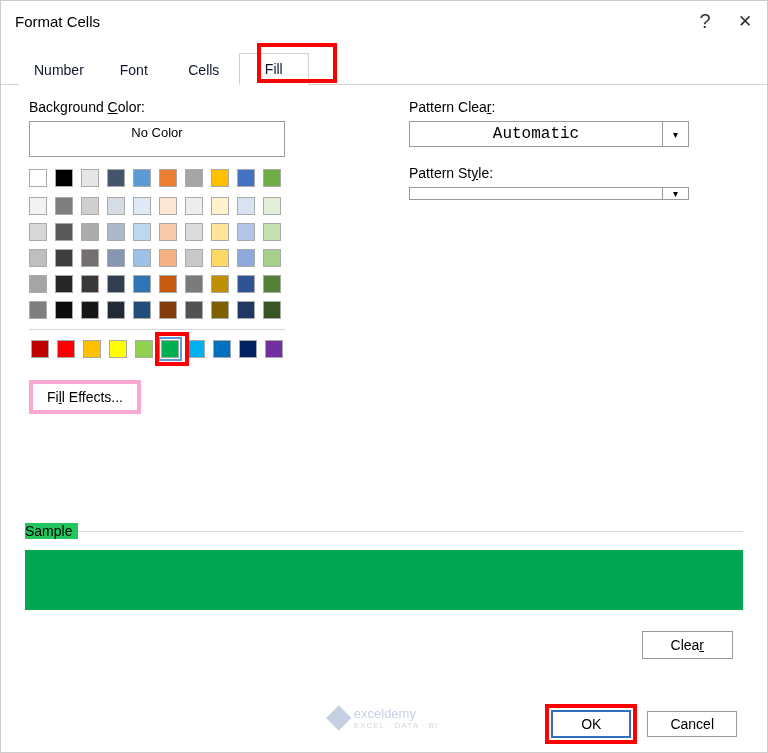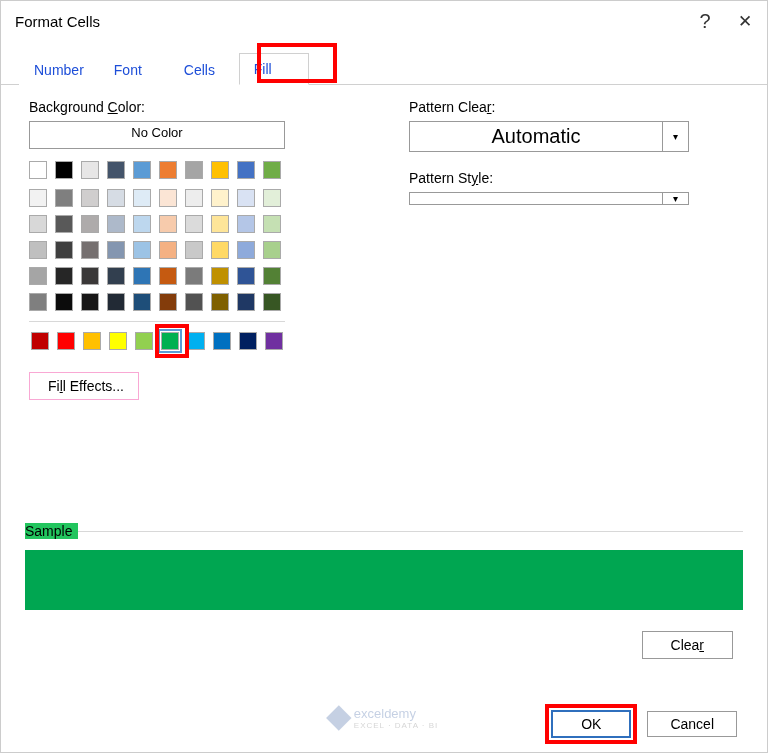--- a/index.html
+++ b/index.html
@@ -20,43 +20,43 @@
     width: 40px; height: 32px; display: flex; align-items: center;
     justify-content: center; font-size: 17px; color: #333;
   }
   .help-btn { font-size: 20px; }
 
   .tabbar {
     display: flex; border-bottom: 1px solid #d0d0d0; padding-left: 18px;
     height: 36px; align-items: flex-end; position: relative; margin-top: 8px;
   }
   .tab {
-    padding: 7px 14px; font-size: 14px; color: #1d4ed8; border: 1px solid transparent;
+    padding: 7px 14px; font-size: 14px; color: #0f172a; border: 1px solid transparent;
     border-bottom: none; position: relative; top: 1px; background: #fff;
-    min-width: 70px; 
+    min-width: 70px; text-align: center;
   }
   .tab.active {
     border-color: #d0d0d0; background: #fff; border-bottom: 1px solid #fff;
   }
   .tab-highlight {
     position: absolute; border: 4px solid #ff0000; pointer-events: none;
     left: 256px; top: -6px; width: 80px; height: 40px;
   }
   .underline { text-decoration: underline; }
 
   .content {
     display: flex; padding: 14px 28px 0 28px; gap: 80px;
   }
   .left-col { width: 300px; }
   .right-col { flex: 1; }
 
   .label { font-size: 14px; margin-bottom: 6px; display: block; }
 
   .no-color-btn {
-    width: 256px; height: 28px; border: 1px solid #999; background: #fff;
+    width: 256px; height: 36px; border: 1px solid #999; background: #fff;
     font-size: 13px; text-align: center; line-height: 22px; cursor: pointer;
     margin-bottom: 12px;
   }
 
   .swatch-grid {
     display: grid; grid-template-columns: repeat(10, 20px);
     grid-auto-rows: 20px; gap: 6px; margin-bottom: 8px;
   }
   .swatch {
     width: 18px; height: 18px; border: 1px solid #aaa; cursor: pointer;
@@ -69,29 +69,29 @@
   }
   .standard-row .swatch { width:18px; height:18px; margin:2px; }
   .sel-highlight {
     position: absolute; border: 4px solid #ff0000; pointer-events: none;
     left: 126px; top: -6px; width: 34px; height: 34px;
   }
   .swatch.selected { outline: 2px solid #5a9bd5; outline-offset: 1px; }
 
   .buttons-row { display:flex; gap:14px; margin-top:20px; }
   .btn {
-    border:1px solid #f9a8d4; background:#fff; font-size:14px; padding: 5px 14px;
+    border:4px solid #f9a8d4; background:#fff; font-size:14px; padding: 5px 14px;
     cursor:pointer; min-width:110px; text-align:right;
   }
 
   .sel-field {
     display:flex; border:1px solid #999; width: 280px; margin-bottom: 18px;
   }
   .sel-field .sel-val {
-    flex:1; padding: 3px 8px; font-size:20px; text-align:center;
+    flex:1; padding: 3px 8px; font-size:16px; text-align:center;font-family:Liberation Mono, monospace;
   }
   .sel-field .sel-arrow {
     width: 26px; border-left:1px solid #999; display:flex; align-items:center;
     justify-content:center; font-size:10px;
   }
 
   .sample-area {
     position:absolute; left: 24px; right: 24px; top: 520px;
   }
   .sample-hr {

